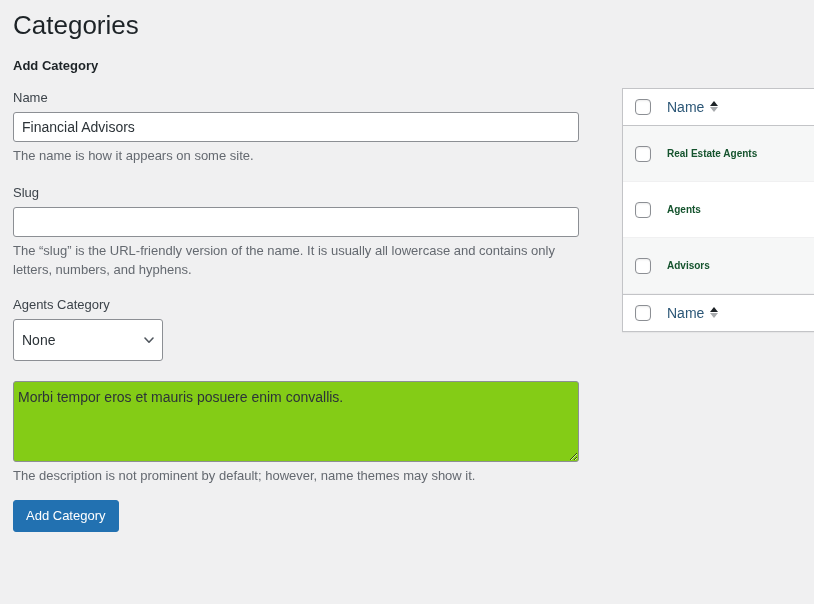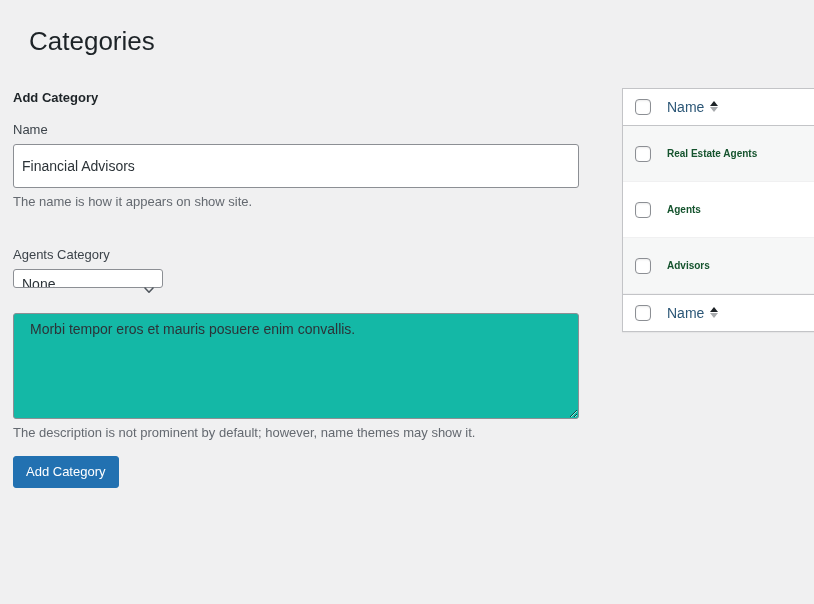--- a/index.html
+++ b/index.html
@@ -24,21 +24,21 @@
     top: 0;
     width: 600px;
     padding: 0 0 0 13px;
     box-sizing: border-box;
   }
 
   #page-title {
     font-size: 26px;
     font-weight: 400;
     color: #1d2327;
-    margin: 16px;
+    margin: 0;
     padding: 9px 0 14px 0;
     line-height: 1.3;
   }
 
   #form-heading {
     font-size: 13px;
     font-weight: bold;
     color: #1d2327;
     margin: 0 0 14px 0;
     line-height: 1.4;
@@ -54,21 +54,21 @@
     color: #3c434a;
     line-height: 1.4;
     margin: 0 0 5px 0;
     padding: 0;
   }
 
   .text-input {
     display: block;
     box-sizing: border-box;
     width: 566px;
-    height: 44px;
+    height: 30px;
     padding: 2px 8px;
     font-family: "Liberation Sans", sans-serif;
     font-size: 14px;
     color: #2c3338;
     background: #ffffff;
     border: 1px solid #8c8f94;
     border-radius: 3px;
     box-shadow: 0 0 0 transparent;
     outline: none;
   }
@@ -81,21 +81,21 @@
     max-width: 560px;
   }
 
   .select-wrap {
     position: relative;
     display: inline-block;
   }
   select.parent-select {
     box-sizing: border-box;
     width: 150px;
-    height: 19px;
+    height: 42px;
     padding: 0 24px 0 8px;
     font-family: "Liberation Sans", sans-serif;
     font-size: 14px;
     color: #2c3338;
     background: #ffffff;
     border: 1px solid #8c8f94;
     border-radius: 3px;
     -webkit-appearance: none;
     -moz-appearance: none;
     appearance: none;
@@ -108,27 +108,27 @@
     top: 11px;
     width: 10px;
     height: 7px;
     pointer-events: none;
   }
 
   textarea.desc-area {
     display: block;
     box-sizing: border-box;
     width: 566px;
-    height: 106px;
-    padding: 5px 16px;
+    height: 81px;
+    padding: 5px 4px;
     font-family: "Liberation Sans", sans-serif;
     font-size: 14px;
     line-height: 1.5;
     color: #2c3338;
-    background: #14b8a6;
+    background: #84cc16;
     border: 1px solid #8c8f94;
     border-radius: 3px;
     resize: vertical;
     outline: none;
   }
 
   .submit-button {
     display: inline-block;
     margin-top: 14px;
     padding: 0 12px;
@@ -266,26 +266,31 @@
 <div id="form-column">
 
   <h1 id="page-title">Categories</h1>
 
   <h2 id="form-heading">Add Category</h2>
 
   
   <div class="field-block">
     <label class="field-label">Name</label>
     <input class="text-input" type="text" value="Financial Advisors" style="">
-    <p class="field-desc">The name is how it appears on show site.</p>
+    <p class="field-desc">The name is how it appears on some site.</p>
   </div>
 
   <div class="gap-18"></div>
 
   
+  <div class="field-block">
+    <label class="field-label">Slug</label>
+    <input class="text-input" type="text" value="" style="">
+    <p class="field-desc">The “slug” is the URL-friendly version of the name. It is usually all lowercase and contains only letters, numbers, and hyphens.</p>
+  </div>
 
   <div class="gap-16"></div>
 
   
   <div class="field-block">
     <label class="field-label">Agents Category</label>
     <span class="select-wrap">
       <select class="parent-select">
         <option>None</option>
       </select>

